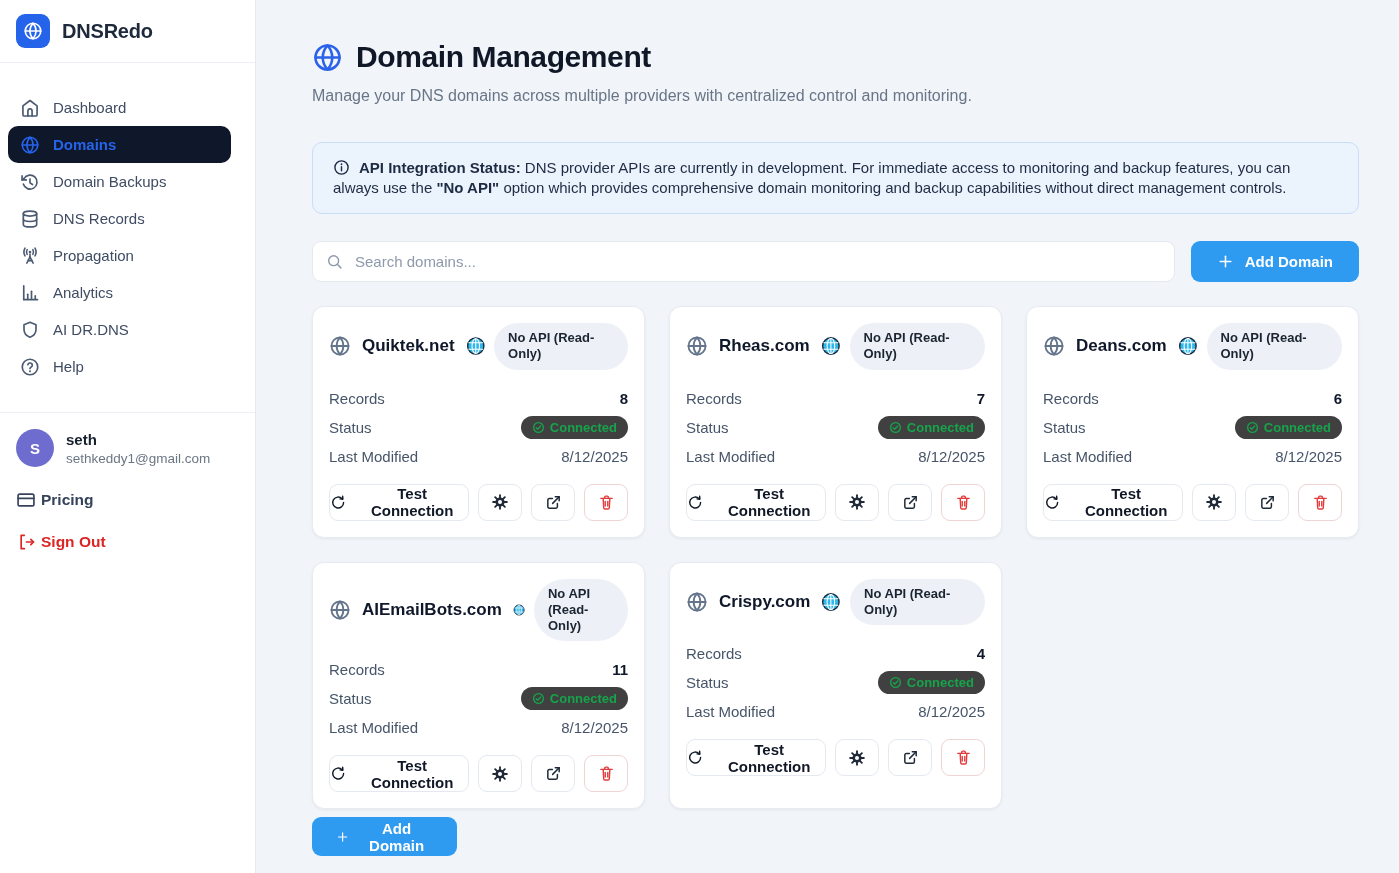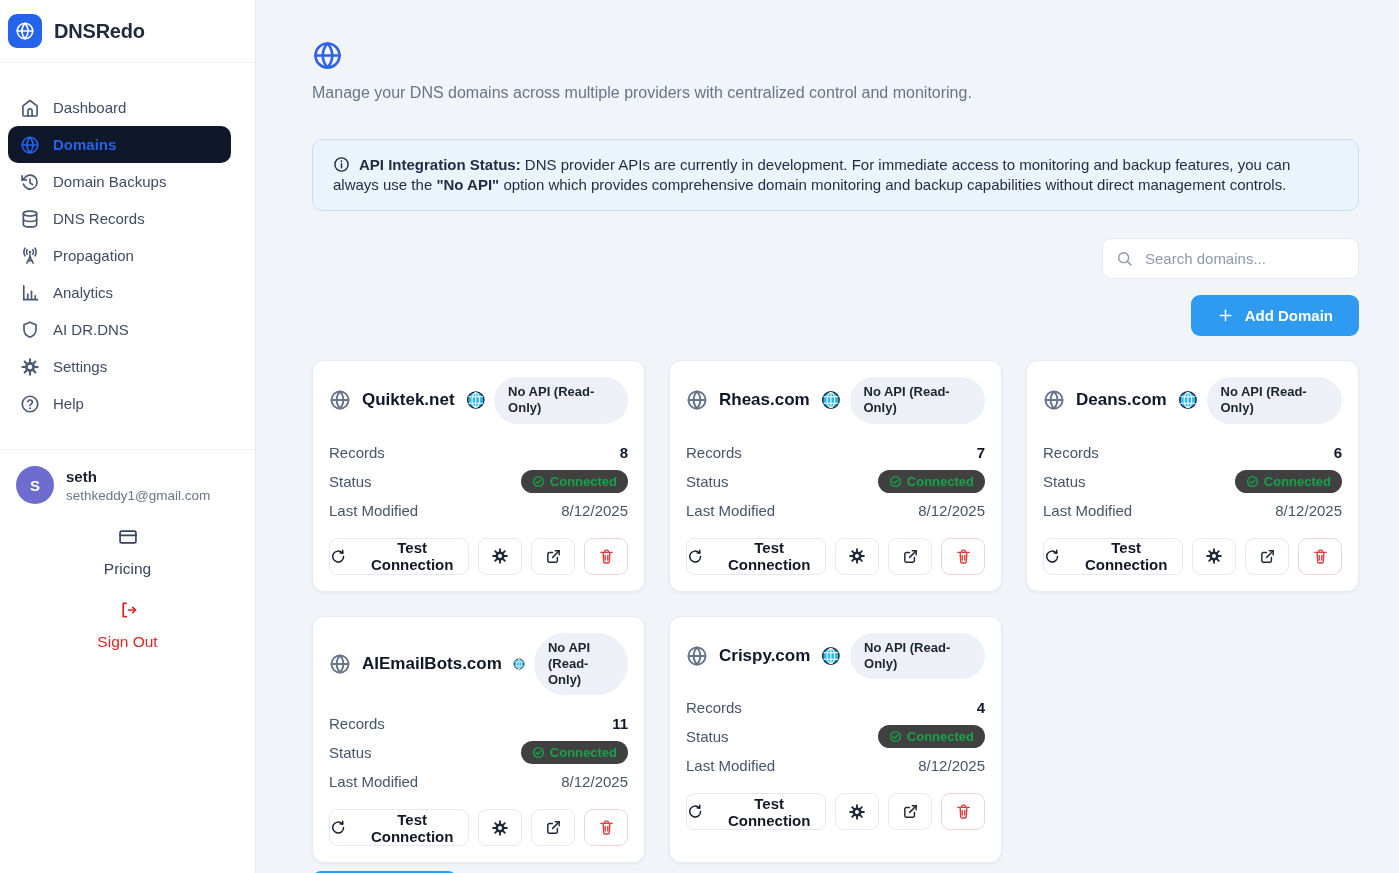--- a/index.html
+++ b/index.html
@@ -2,51 +2,51 @@
 <html><head>
 <meta charset="utf-8">
 <style>
   * { margin:0; padding:0; box-sizing:border-box; }
   html,body { width:1399px; height:873px; overflow:hidden; }
   body { font-family:"Liberation Sans", sans-serif; background:#f1f5f9; color:#0f172a; }
   .app { display:flex; width:1399px; height:873px; }
 
   
   .sidebar { width:256px; flex:0 0 256px; background:#ffffff; border-right:1px solid #e5eaf0; display:flex; flex-direction:column; }
-  .logo-row { display:flex; align-items:center; gap:12px; padding:14px 8px; border-bottom:1px solid #eceff3; }
+  .logo-row { display:flex; align-items:center; gap:12px; padding:14px 16px; border-bottom:1px solid #eceff3; }
   .logo-badge { width:34px; height:34px; border-radius:9px; background:#2563eb; color:#ffffff; display:flex; align-items:center; justify-content:center; }
   .logo-text { font-size:20px; font-weight:800; color:#1e293b; letter-spacing:-0.2px; }
   .nav { padding:26px 24px 0 8px;text-align:center; }
   .nav-item { display:flex; align-items:center; gap:13px; height:37px; padding:0 12px; border-radius:10px; margin-bottom:0; color:#3f4c63; font-size:15px; font-weight:500; cursor:pointer; text-decoration:none; }
   .nav-item .ic { color:#4b5a72; }
   .nav-item.active { background:#0f172a; color:#2563eb; font-weight:600; }
   .nav-item.active .ic { color:#2563eb; }
   .side-bottom { margin-top:27px; border-top:1px solid #eceff3; padding:16px 16px 0 16px; }
   .user-row { display:flex; align-items:center; gap:12px; cursor:pointer; }
   .avatar { width:38px; height:38px; border-radius:50%; background:#6e6dcf; color:#fff; font-size:15px; font-weight:700; display:flex; align-items:center; justify-content:center; flex:0 0 38px; }
   .uname { font-size:15px; font-weight:700; color:#16202e; line-height:1.2; }
   .uemail { font-size:13.5px; color:#6b7685; margin-top:2px; }
-  .side-link { display:flex; align-items:center; gap:13px; font-size:15.5px; font-weight:400; color:#36435a; margin-top:23px; cursor:pointer; text-decoration:none;flex-direction:column; }
+  .side-link { display:flex; align-items:center; gap:5px; font-size:15.5px; font-weight:700; color:#36435a; margin-top:23px; cursor:pointer; text-decoration:none; }
   .side-link .ic { color:#36435a; }
   .side-link.signout { color:#dc2626; margin-top:22px; }
   .side-link.signout .ic { color:#dc2626; }
 
   
   .main { flex:1; padding:40px 40px 0 56px; overflow:hidden; }
   .page-title { display:flex; align-items:center; gap:13px; }
   .page-title .ic { color:#2b62e9; }
   .page-title h1 { font-size:30px; font-weight:800; color:#101828; letter-spacing:-0.4px; }
   .subtitle { margin-top:13px; font-size:16px; color:#697586; }
 
   .banner { margin-top:37px; background:#ebf3fd; border:1px solid #c9ddf8; border-radius:10px; padding:15px 20px; }
   .banner p { font-size:15px; line-height:20px; color:#1e2b43; }
   .banner .b-ic { display:inline-block; vertical-align:-3px; margin-right:9px; color:#1e2b43; }
   .banner b { font-weight:700; }
 
-  .toolbar { margin-top:27px; display:flex; align-items:flex-end; gap:16px;flex-direction:column; }
+  .toolbar { margin-top:27px; display:flex; align-items:flex-start; gap:16px; }
   .search-wrap { position:relative; flex:1; }
   .search-wrap .ic { position:absolute; left:14px; top:12px; color:#8d99ab; }
   .search-wrap input { width:100%; height:41px; border:1px solid #e4e9f0; border-radius:9px; background:#fff; padding:0 14px 0 42px; font-size:15px; font-family:inherit; color:#1e293b; outline:none; }
   .search-wrap input::placeholder { color:#8d99ab; }
   .btn-primary { display:flex; align-items:center; justify-content:center; gap:11px; height:41px; padding:0 26px; background:#2e9bf0; border:none; border-radius:9px; color:#fff; font-size:15px; font-weight:700; font-family:inherit; cursor:pointer; }
 
   .grid { margin-top:24px; display:grid; grid-template-columns:repeat(3,1fr); gap:24px; }
   .card { background:#fff; border:1px solid #e7ecf2; border-radius:12px; box-shadow:0 1px 3px rgba(16,24,40,.06); padding:16px; display:flex; flex-direction:column; }
   .card-head { display:flex; align-items:center; gap:11px; }
   .card-head .globe-gray { color:#64748b; flex:0 0 22px; }
@@ -260,26 +260,20 @@
           <span>Analytics</span>
         </a>
       <a class="nav-item">
           <svg class="ic" width="20" height="20">
             <use href="#i-shield"></use>
           </svg>
           <span>AI DR.DNS</span>
         </a>
       <a class="nav-item">
           <svg class="ic" width="20" height="20">
-            <use href="#i-gear"></use>
-          </svg>
-          <span>Settings</span>
-        </a>
-      <a class="nav-item">
-          <svg class="ic" width="20" height="20">
             <use href="#i-help"></use>
           </svg>
           <span>Help</span>
         </a>
     </nav>
 
     <div class="side-bottom">
       <div class="user-row">
         <span class="avatar">S</span>
         <span>
@@ -301,20 +295,21 @@
         </a>
     </div>
   </aside>
 
   <main class="main">
 
     <div class="page-title">
       <svg class="ic" width="31" height="31">
           <use href="#i-globe"></use>
         </svg>
+      <h1>Domain Management</h1>
     </div>
     <p class="subtitle">Manage your DNS domains across multiple providers with centralized control and monitoring.</p>
 
     <div class="banner">
       <p><svg class="ic b-ic" width="17" height="17">
             <use href="#i-info"></use>
           </svg><b>API Integration Status:</b><span> DNS provider APIs are currently in development. For immediate access to monitoring and backup features, you can always use the </span><b>"No API"</b><span> option which provides comprehensive domain monitoring and backup capabilities without direct management controls.</span></p>
     </div>
 
     <div class="toolbar">

